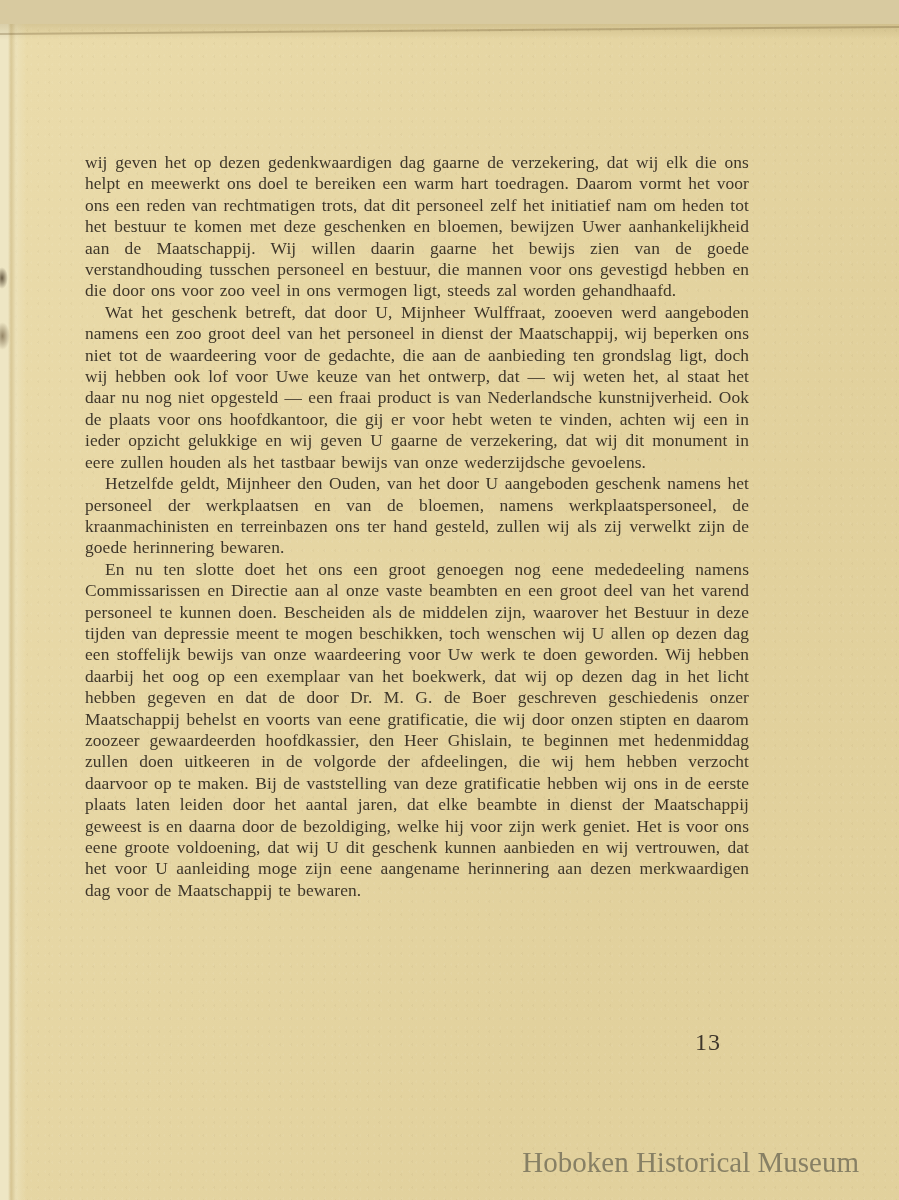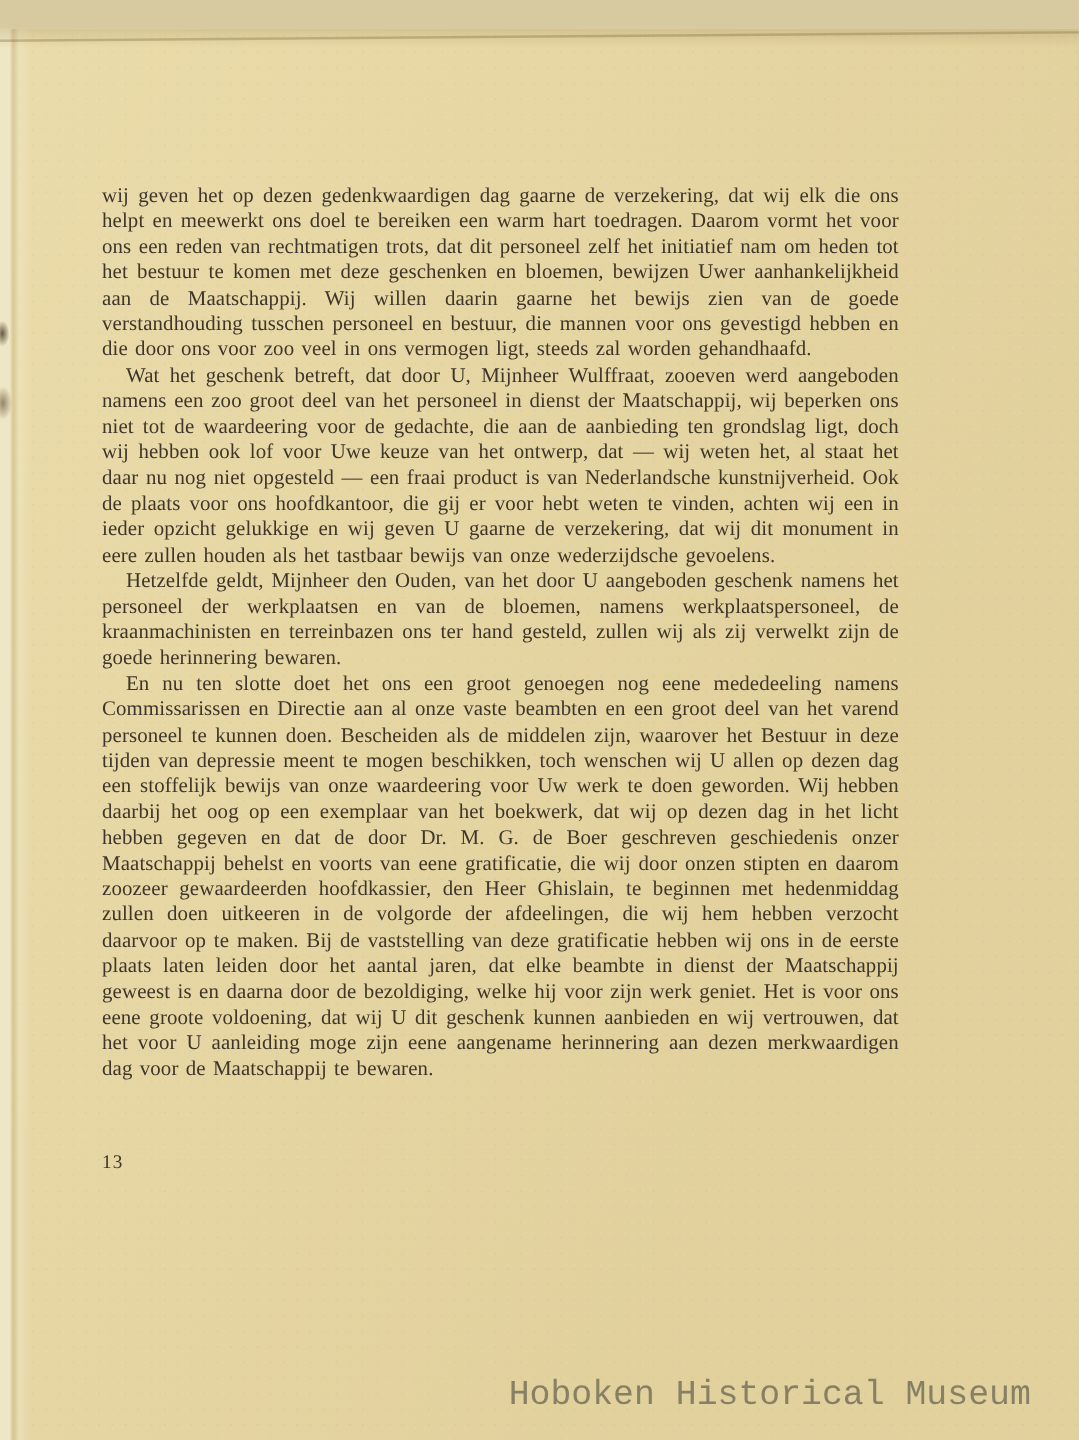--- a/index.html
+++ b/index.html
@@ -67,31 +67,32 @@
     word-spacing:1.6px;
     letter-spacing:0.1px;
   }
   .text-block p{
     margin:0;
     text-indent:20px;
   }
   .text-block p.no-indent{text-indent:0;}
   .page-number{
     position:absolute;
-    left:85px;top:936px;width:664px;
+    left:85px;top:1005px;width:664px;
+    text-align:right;
     padding-right:28px;
     box-sizing:border-box;
     color:var(--ink);
-    font-size:16px;
+    font-size:24px;
     letter-spacing:1px;
   }
   .watermark{
     position:absolute;
     right:40px;top:1122px;
-    font-family:Liberation Mono, monospace;
+    font-family:Liberation Serif, serif;
     font-size:29px;
     color:var(--watermark);
     opacity:0.9;
     white-space:nowrap;
   }
 </style>
 </head>
 <body>
 
 <div class="scan">

